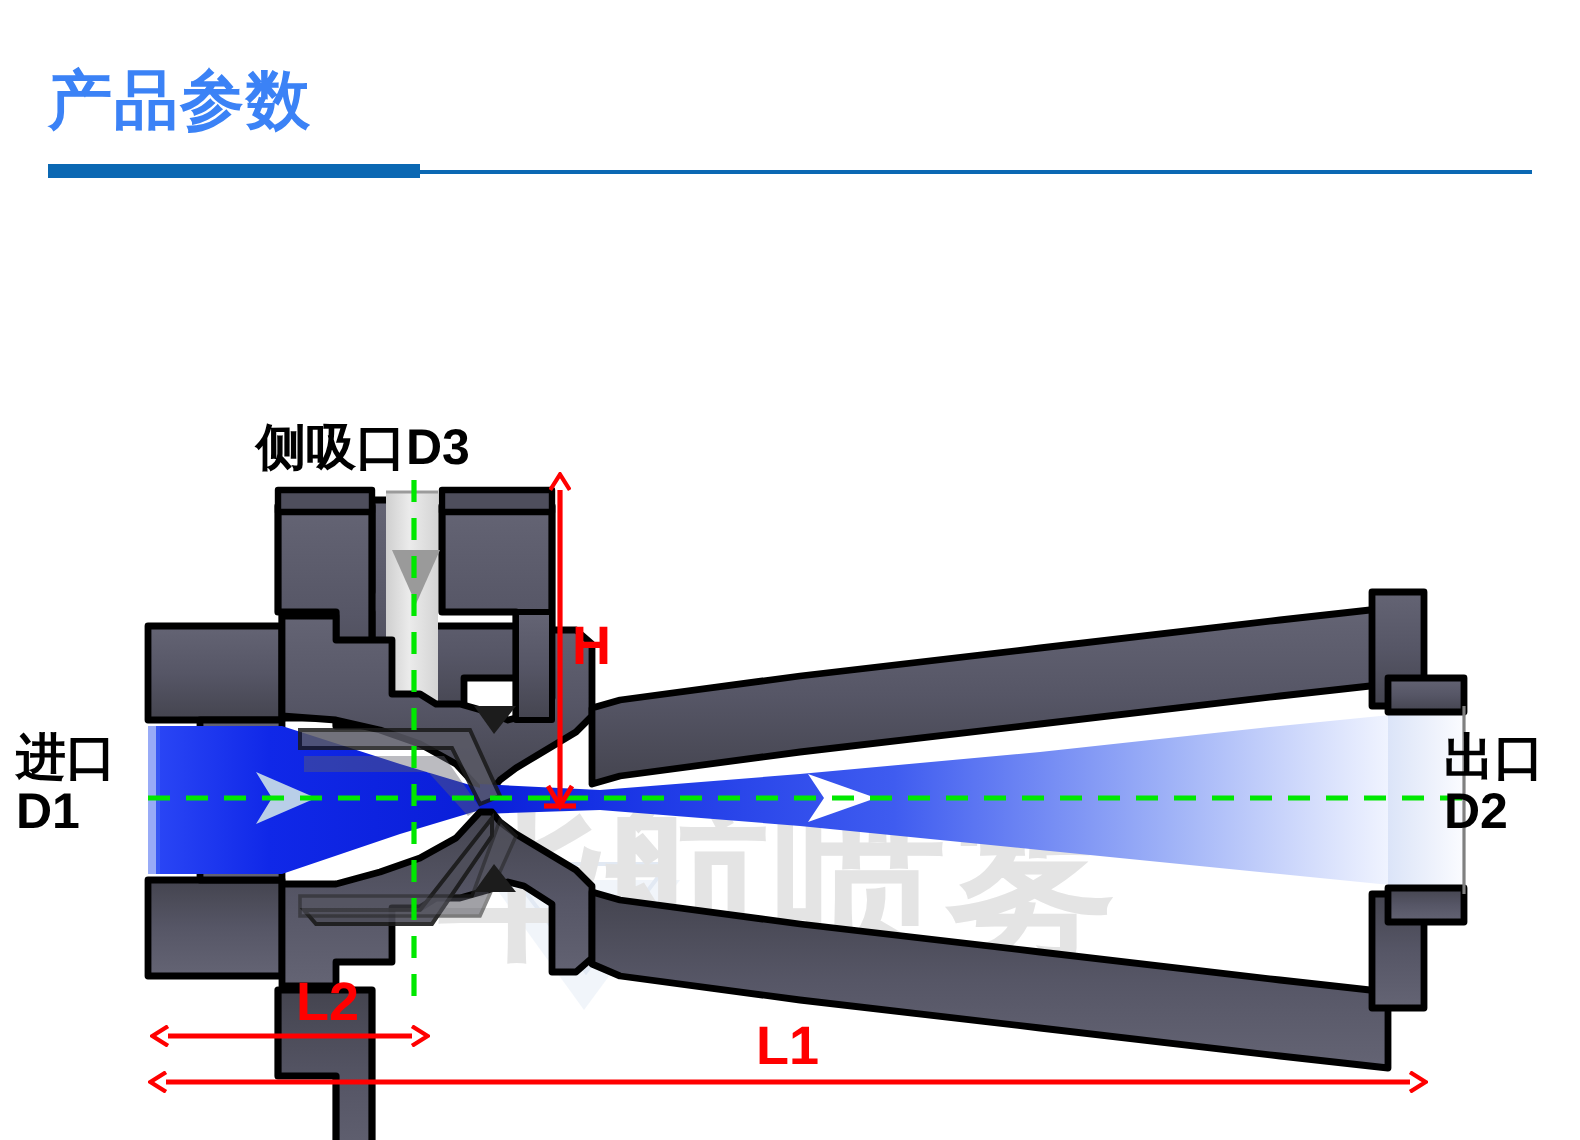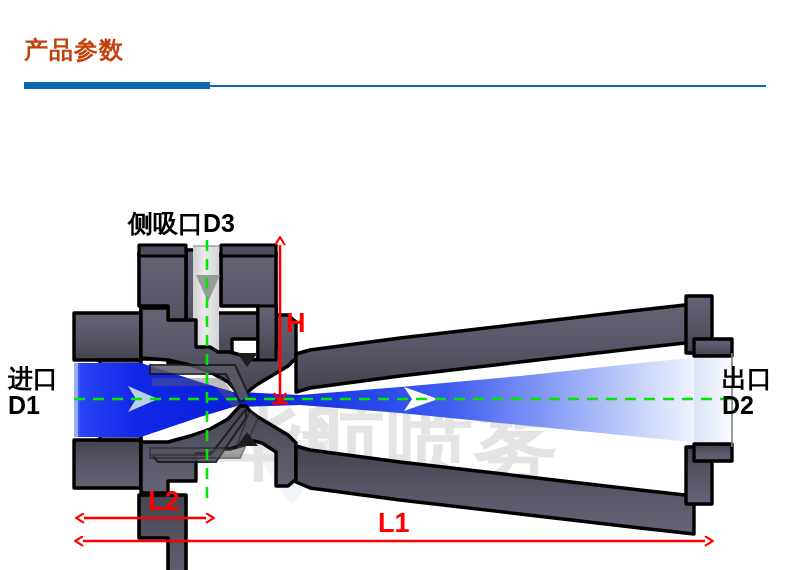--- a/index.html
+++ b/index.html
@@ -21,23 +21,23 @@
     background: #ffffff;
   }
   .title-block {
     position: absolute;
     left: 24px;
     top: 30px;
     width: 742px;
   }
   .title-text {
     font-family: "Liberation Sans", sans-serif;
-    font-size: 24px;
+    font-size: 32px;
     font-weight: bold;
-    color: #c2410c;
+    color: #3b82f6;
     letter-spacing: 1px;
     line-height: 40px;
     margin: 0;
     padding: 0;
   }
   .rule-wrap {
     position: relative;
     height: 8px;
     margin-top: 12px;
   }

